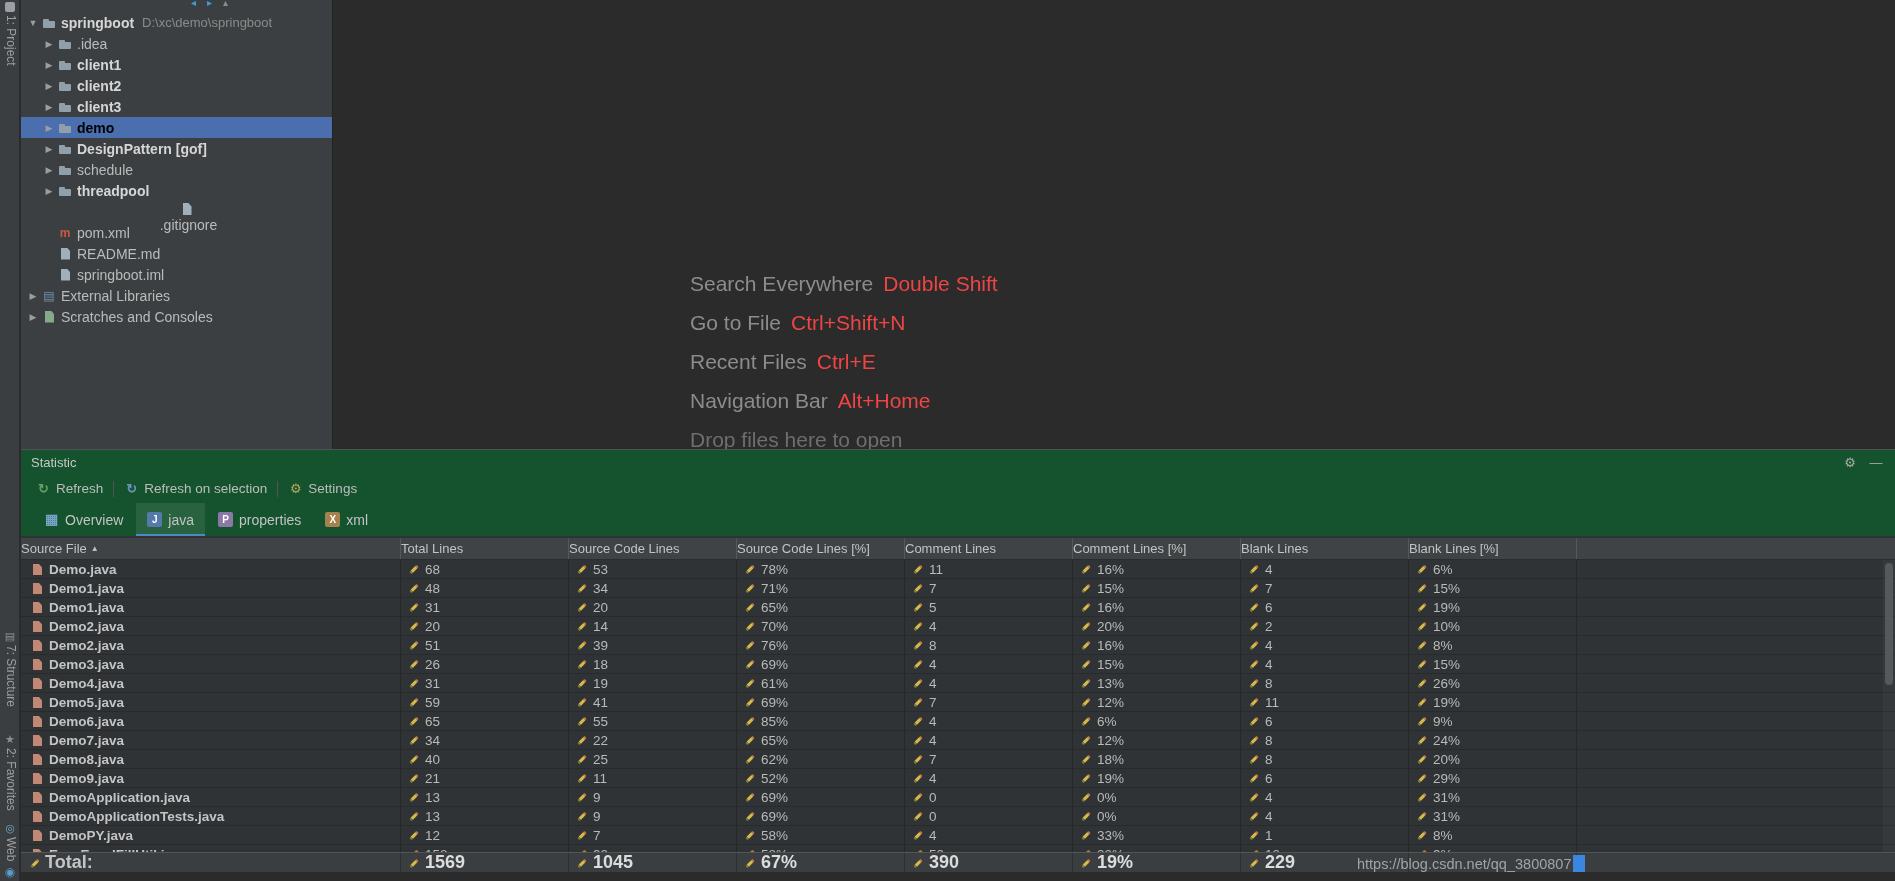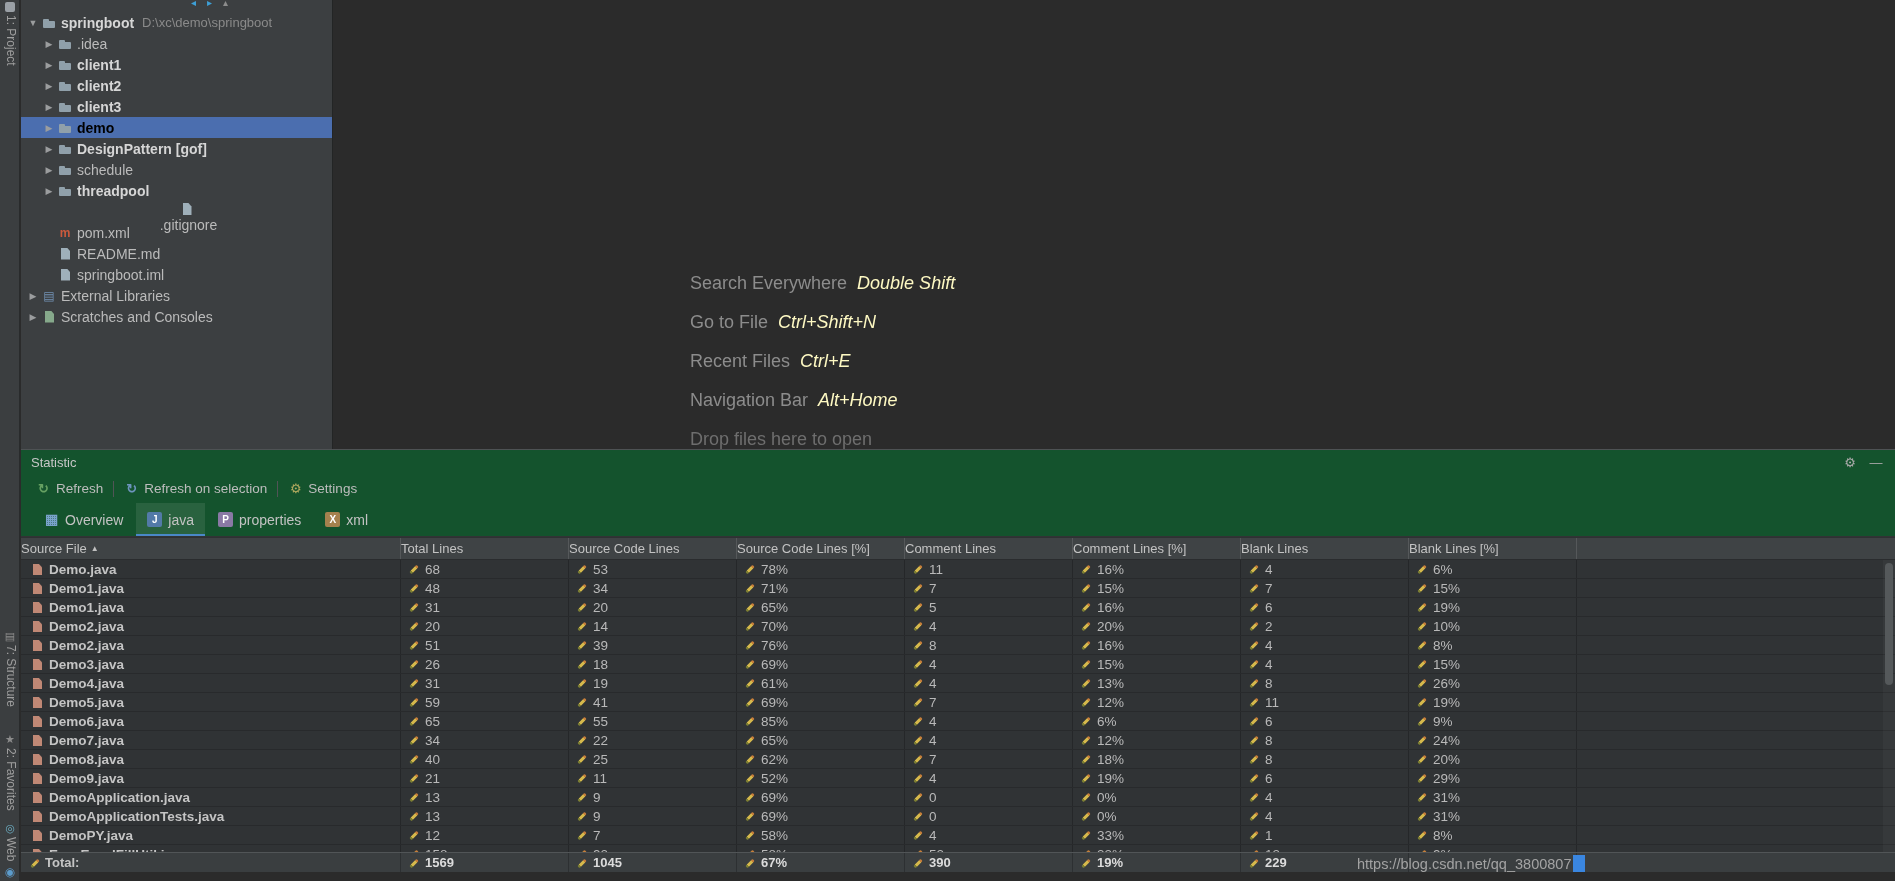--- a/index.html
+++ b/index.html
@@ -41,22 +41,22 @@
   .ticon.maven { color:#cb5a3d; font-weight:bold; font-size:12px; line-height:16px; text-align:center; }
   .ticon.maven::before { content:"m"; }
   .ticon.lib { color:#7291b5; font-size:12px; line-height:16px; text-align:center; }
   .ticon.lib::before { content:"▤"; }
   .ticon.scratch::before { content:""; position:absolute; left:4px; top:2px; width:9px; height:12px; background:#86a98b; clip-path:polygon(0 0,66% 0,100% 30%,100% 100%,0 100%); }
   .ticon.javafile::before { content:""; position:absolute; left:4px; top:3px; width:9px; height:11px; background:#c08875; clip-path:polygon(0 0,66% 0,100% 30%,100% 100%,0 100%); }
 
   
   .editor { position:absolute; left:313px; top:0; right:0; height:449px; background:#2b2b2b; }
   .shortcuts { position:absolute; left:356px; top:272px; }
-  .sc-line { display:flex; gap:10px; font-size:18px; line-height:23px; margin-bottom:16px; color:#8c8c8c; }
-  .sc-keys { color:#fef9c3;font-style:italic; }
+  .sc-line { display:flex; gap:10px; font-size:21px; line-height:23px; margin-bottom:16px; color:#8c8c8c; }
+  .sc-keys { color:#ef4444; }
   .sc-line.drop { color:#6e6e6e; }
 
   
   .statistic { position:absolute; left:0; right:0; top:449px; bottom:0; background:#14532d; border-top:1px solid #4e5254; display:flex; flex-direction:column; }
   .stat-header { height:24px; flex:none; display:flex; align-items:center; padding:0 10px; font-size:13px; color:#c7c7c7; }
   .stat-header .spacer { flex:1; }
   .hdr-ic { width:18px; text-align:center; color:#a9a9a9; font-size:13px; cursor:pointer; margin-left:8px; }
 
   .stat-toolbar { height:29px; flex:none; display:flex; align-items:center; padding:0 8px; font-size:13.5px; color:#bdbdbd; }
   .tb-item { display:flex; align-items:center; gap:5px; padding:2px 7px; cursor:pointer; }
@@ -87,21 +87,21 @@
   .trow { height:19px; border-bottom:1px solid #282a2c; font-size:13.5px; color:#b9b9b9; cursor:pointer; }
   .cell { display:flex; align-items:center; gap:5px; padding-left:7px; border-right:1px solid rgba(0,0,0,.22); overflow:hidden; white-space:nowrap; }
   .cell.filler { border-right:none; }
   .file-cell { gap:4px; padding-left:8px; }
   .fname { font-weight:bold; color:#c4c4c4; }
 
   .pencil { width:12px; height:12px; position:relative; flex:none; }
   .pencil::before { content:""; position:absolute; left:1px; top:5px; width:10px; height:3px; border-radius:1px;
     background:linear-gradient(90deg,#7d7f33 0 2px,#d6b94c 2px 8px,#c77f3a 8px); transform:rotate(-45deg); }
 
-  .total-row { height:20px; flex:none; background:#3a3e40; border-top:1px solid #515557; font-size:13px; color:#dcdcdc; }
+  .total-row { height:20px; flex:none; background:#3a3e40; border-top:1px solid #515557; font-size:18px; color:#dcdcdc; }
   .total-row .cell { font-weight:bold; }
   .bottom-strip { height:9px; flex:none; background:#2b2b2b; }
 
   .vscroll { position:absolute; right:0; top:0; bottom:0; width:12px; background:rgba(255,255,255,.03); }
   .vthumb { position:absolute; left:2px; right:2px; top:3px; height:122px; background:#55595b; border-radius:6px; cursor:pointer; }
 
   
   .watermark { position:absolute; left:1357px; top:855px; z-index:30; display:flex; align-items:center; font-size:14.5px; color:#a3a3a3; }
   .wm-cursor { width:12px; height:17px; background:#3a86e0; margin-left:2px; }
 </style>

